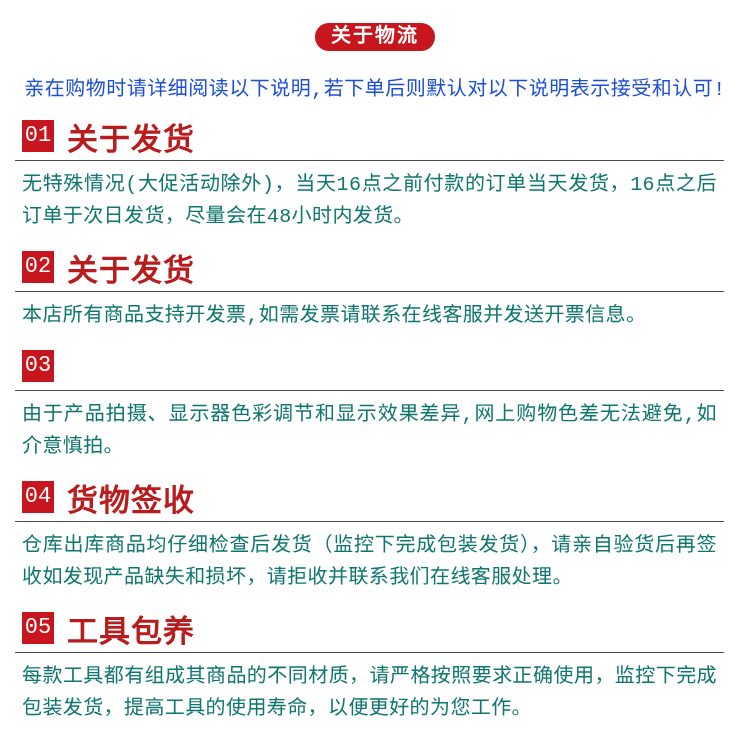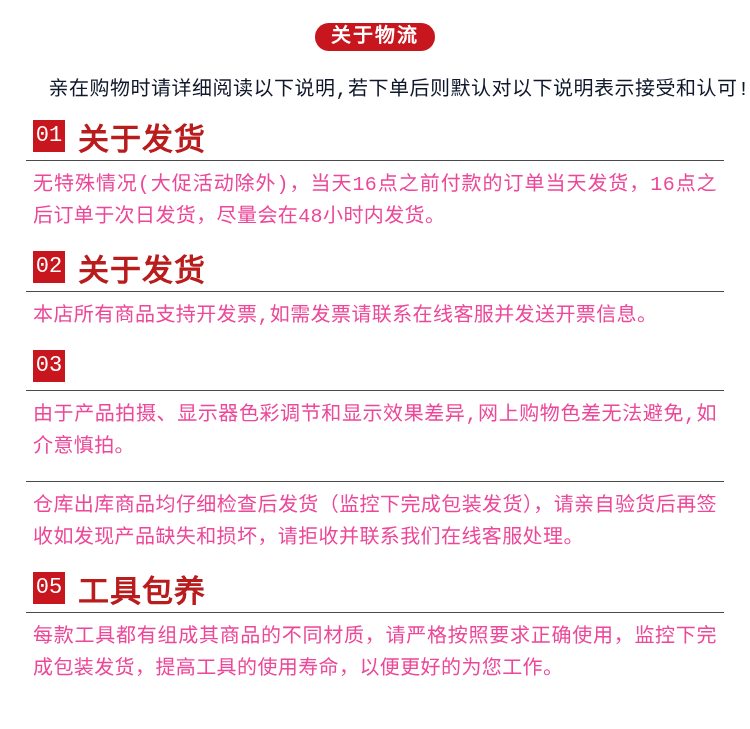--- a/index.html
+++ b/index.html
@@ -25,29 +25,29 @@
     line-height: 28px;
     height: 28px;
     padding: 0 16px;
     border-radius: 15px;
     letter-spacing: 2px;
   }
 
   
   .intro {
     margin-top: 27px;
-    text-align: right;
+    text-align: center;
     font-size: 20px;
     line-height: 24px;
-    color: #0f172a;
+    color: #1d4ed8;
     letter-spacing: 0.5px;
   }
 
   
-  .section { margin: 18px 33px 0 33px; }
+  .section { margin: 18px 33px 0 22px; }
   .section-header { display: flex; align-items: center; height: 32px; }
   .num-box {
     width: 32px;
     height: 32px;
     background: var(--accent);
     color: #ffffff;
     font-size: 22px;
     line-height: 32px;
     text-align: center;
     flex: 0 0 32px;
@@ -62,21 +62,21 @@
   .divider {
     border: none;
     border-top: 1px solid var(--line);
     margin: 8px -7px 0 -7px;
     height: 0;
   }
   .section-body {
     margin-top: 8px;
     font-size: 20px;
     line-height: 32px;
-    color: #ec4899;
+    color: #0f766e;
     letter-spacing: 0.4px;
     text-align: justify;
   }
 </style>
 </head>
 <body>
 
 <div class="page">
 
   <div class="badge-row">
@@ -105,20 +105,24 @@
 
   <div class="section">
     <div class="section-header">
       <span class="num-box">03</span>
     </div>
     <hr class="divider">
     <p class="section-body">由于产品拍摄、显示器色彩调节和显示效果差异,网上购物色差无法避免,如介意慎拍。</p>
   </div>
 
   <div class="section">
+    <div class="section-header">
+      <span class="num-box">04</span>
+      <span class="section-title">货物签收</span>
+    </div>
     <hr class="divider">
     <p class="section-body">仓库出库商品均仔细检查后发货（监控下完成包装发货），请亲自验货后再签收如发现产品缺失和损坏，请拒收并联系我们在线客服处理。</p>
   </div>
 
   <div class="section">
     <div class="section-header">
       <span class="num-box">05</span>
       <span class="section-title">工具包养</span>
     </div>
     <hr class="divider">

